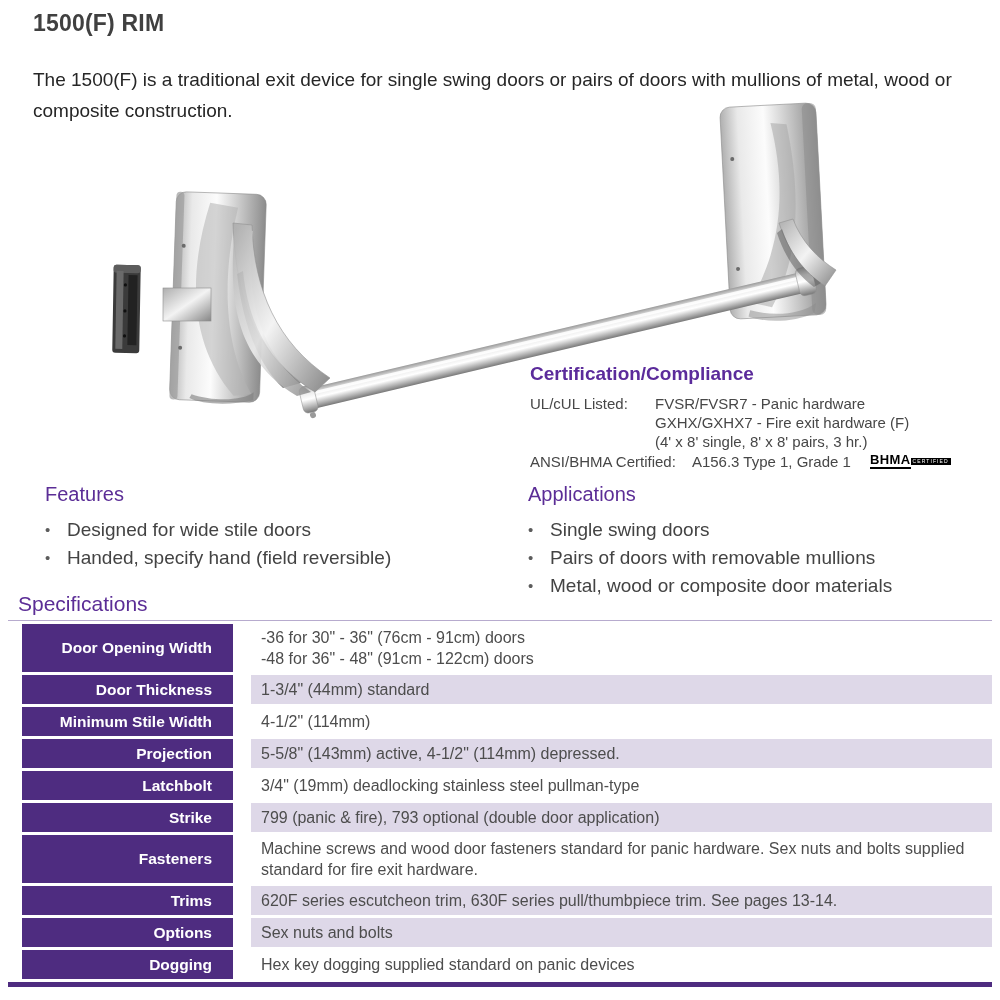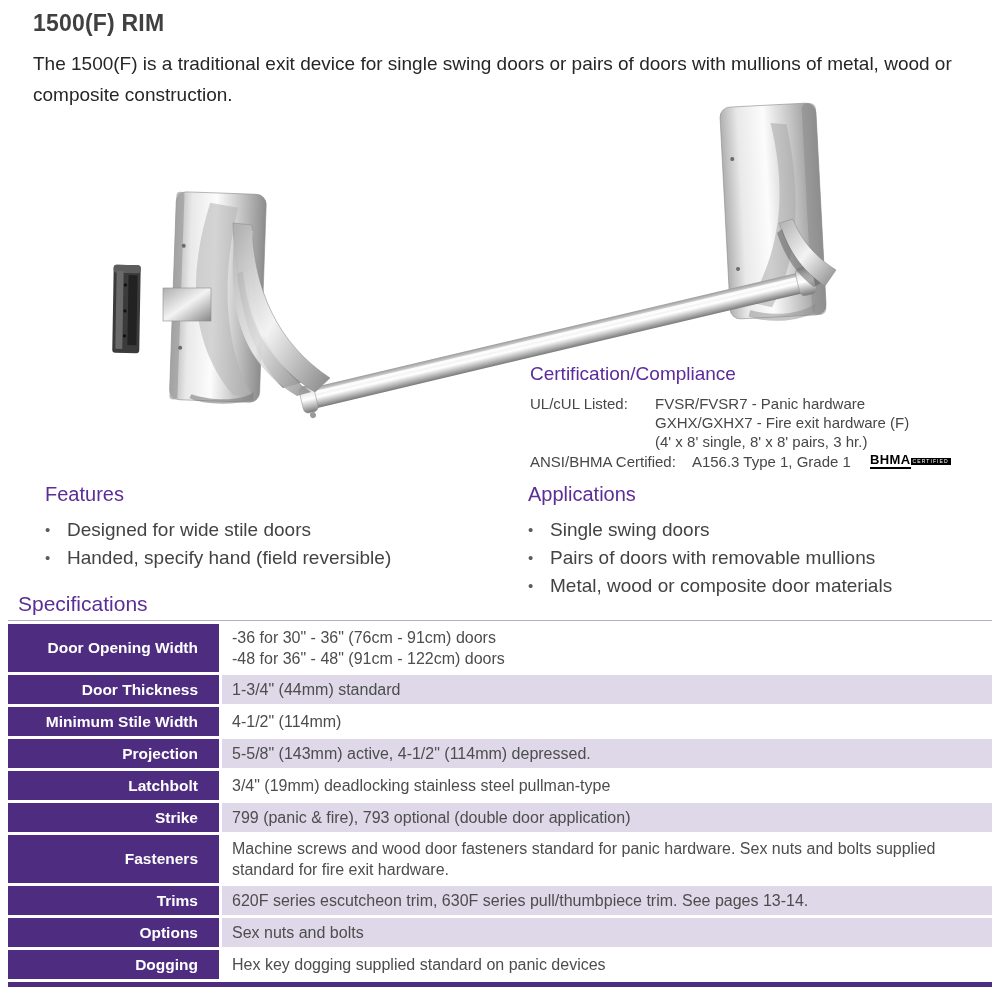--- a/index.html
+++ b/index.html
@@ -1,26 +1,26 @@
 <!DOCTYPE html>
 <html><head>
 <meta charset="utf-8">
 <style>
   html,body{margin:0;padding:0;}
   body{
     width:1000px;height:1000px;background:#ffffff;position:relative;overflow:hidden;
     font-family:"Liberation Sans",sans-serif;-webkit-font-smoothing:antialiased;
   }
   .page-title{position:absolute;left:33px;top:10px;margin:0;font-size:23px;font-weight:700;color:#404040;letter-spacing:.2px;}
-  .page-desc{position:absolute;left:33px;top:48px;width:948px;margin:0;font-size:19px;line-height:31px;color:#262626;}
+  .page-desc{position:absolute;left:33px;top:64px;width:948px;margin:0;font-size:19px;line-height:31px;color:#262626;}
   .photo{position:absolute;left:85px;top:95px;width:820px;height:330px;pointer-events:none;}
 
   
   .cert{position:absolute;left:530px;top:363px;width:450px;}
-  .cert-heading{margin:0 0 9px 0;font-size:19px;font-weight:400;color:#5b2b9b;}
+  .cert-heading{margin:0 0 9px 0;font-size:19px;font-weight:700;color:#5b2b9b;}
   .cert-grid{display:flex;font-size:15px;color:#474747;}
   .cert-label{width:125px;flex:none;line-height:19px;}
   .cert-lines{flex:1;}
   .cert-line{line-height:19px;white-space:nowrap;}
   .cert-ansi{margin-top:1px;font-size:15px;color:#474747;line-height:20px;display:flex;align-items:center;gap:16px;white-space:nowrap;}
   .bhma{display:inline-flex;align-items:center;line-height:1;margin-left:3px;transform:translateY(-1px);}
   .bhma-top{font-weight:800;font-size:13px;letter-spacing:.4px;color:#000;border-bottom:2px solid #000;padding-bottom:1px;font-family:"Liberation Sans",sans-serif;}
   .bhma-bottom{background:#000;color:#fff;font-size:5px;letter-spacing:1.1px;padding:1px 2px;margin-top:1px;}
 
   
@@ -31,21 +31,21 @@
   .bullet-item{display:flex;line-height:28px;}
   .dot{width:22px;flex:none;color:#5c5c5c;font-size:15px;line-height:28px;}
 
   
   .spec-heading{position:absolute;left:10px;top:584px;margin:8px;font-size:21px;font-weight:500;color:#5b2d96;}
   .spec-table{
     position:absolute;left:8px;top:620px;width:984px;box-sizing:border-box;
     border-top:1px solid #b7abce;border-bottom:5px solid #4e2c80;
     padding:3px 0;display:flex;flex-direction:column;gap:3px;
   }
-  .spec-row{display:flex;gap:3px;}
+  .spec-row{display:flex;gap:18px;margin-left:14px;}
   .spec-label{
     width:211px;flex:none;background:#4e2c80;color:#ffffff;font-weight:700;font-size:15.5px;
     display:flex;align-items:center;justify-content:flex-end;padding-right:21px;box-sizing:border-box;
   }
   .spec-value{
     flex:1;display:flex;align-items:center;font-size:16px;color:#4d4d4d;
     padding:3px 0 3px 10px;box-sizing:border-box;white-space:pre-line;line-height:21px;min-height:29px;
   }
   .spec-row.plain .spec-value{background:#ffffff;}
   .spec-row.alt .spec-value{background:#ded8e8;}

